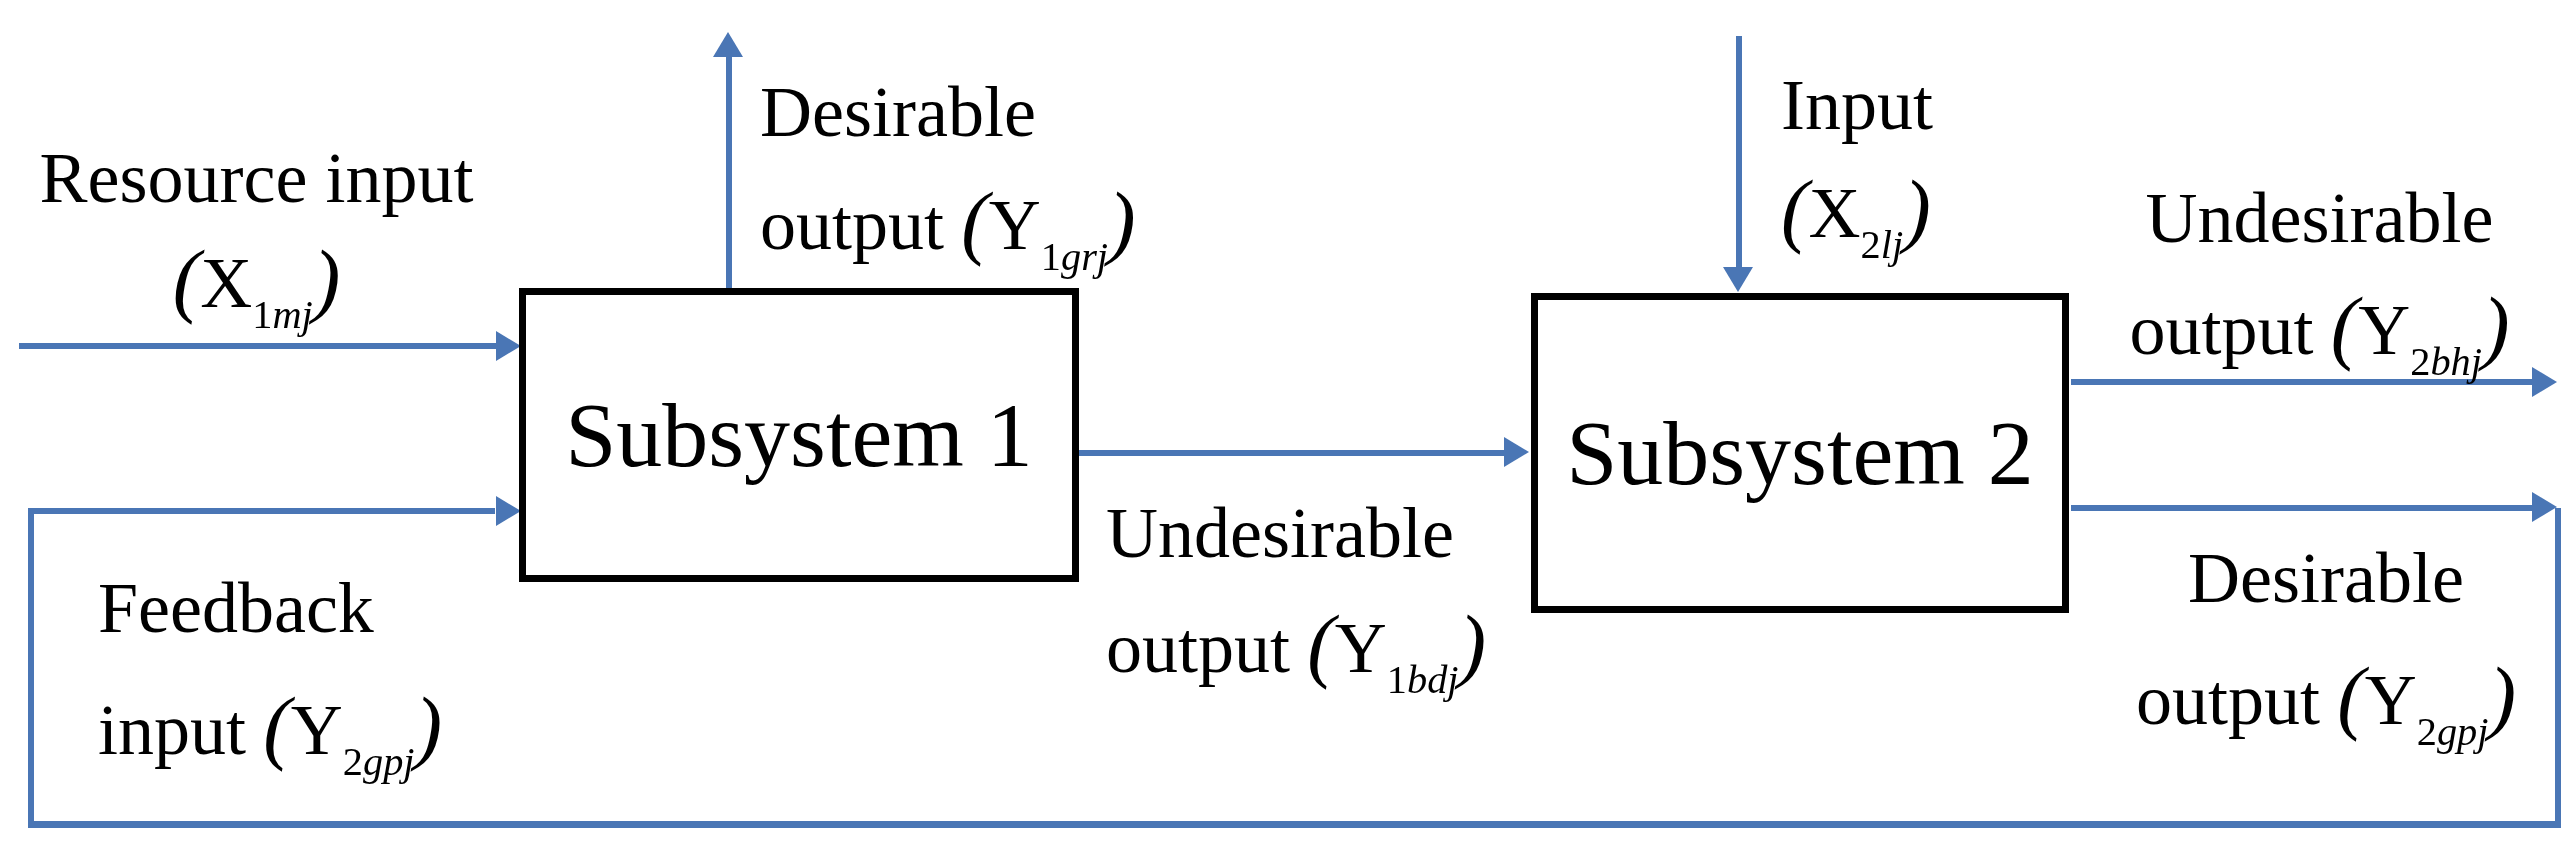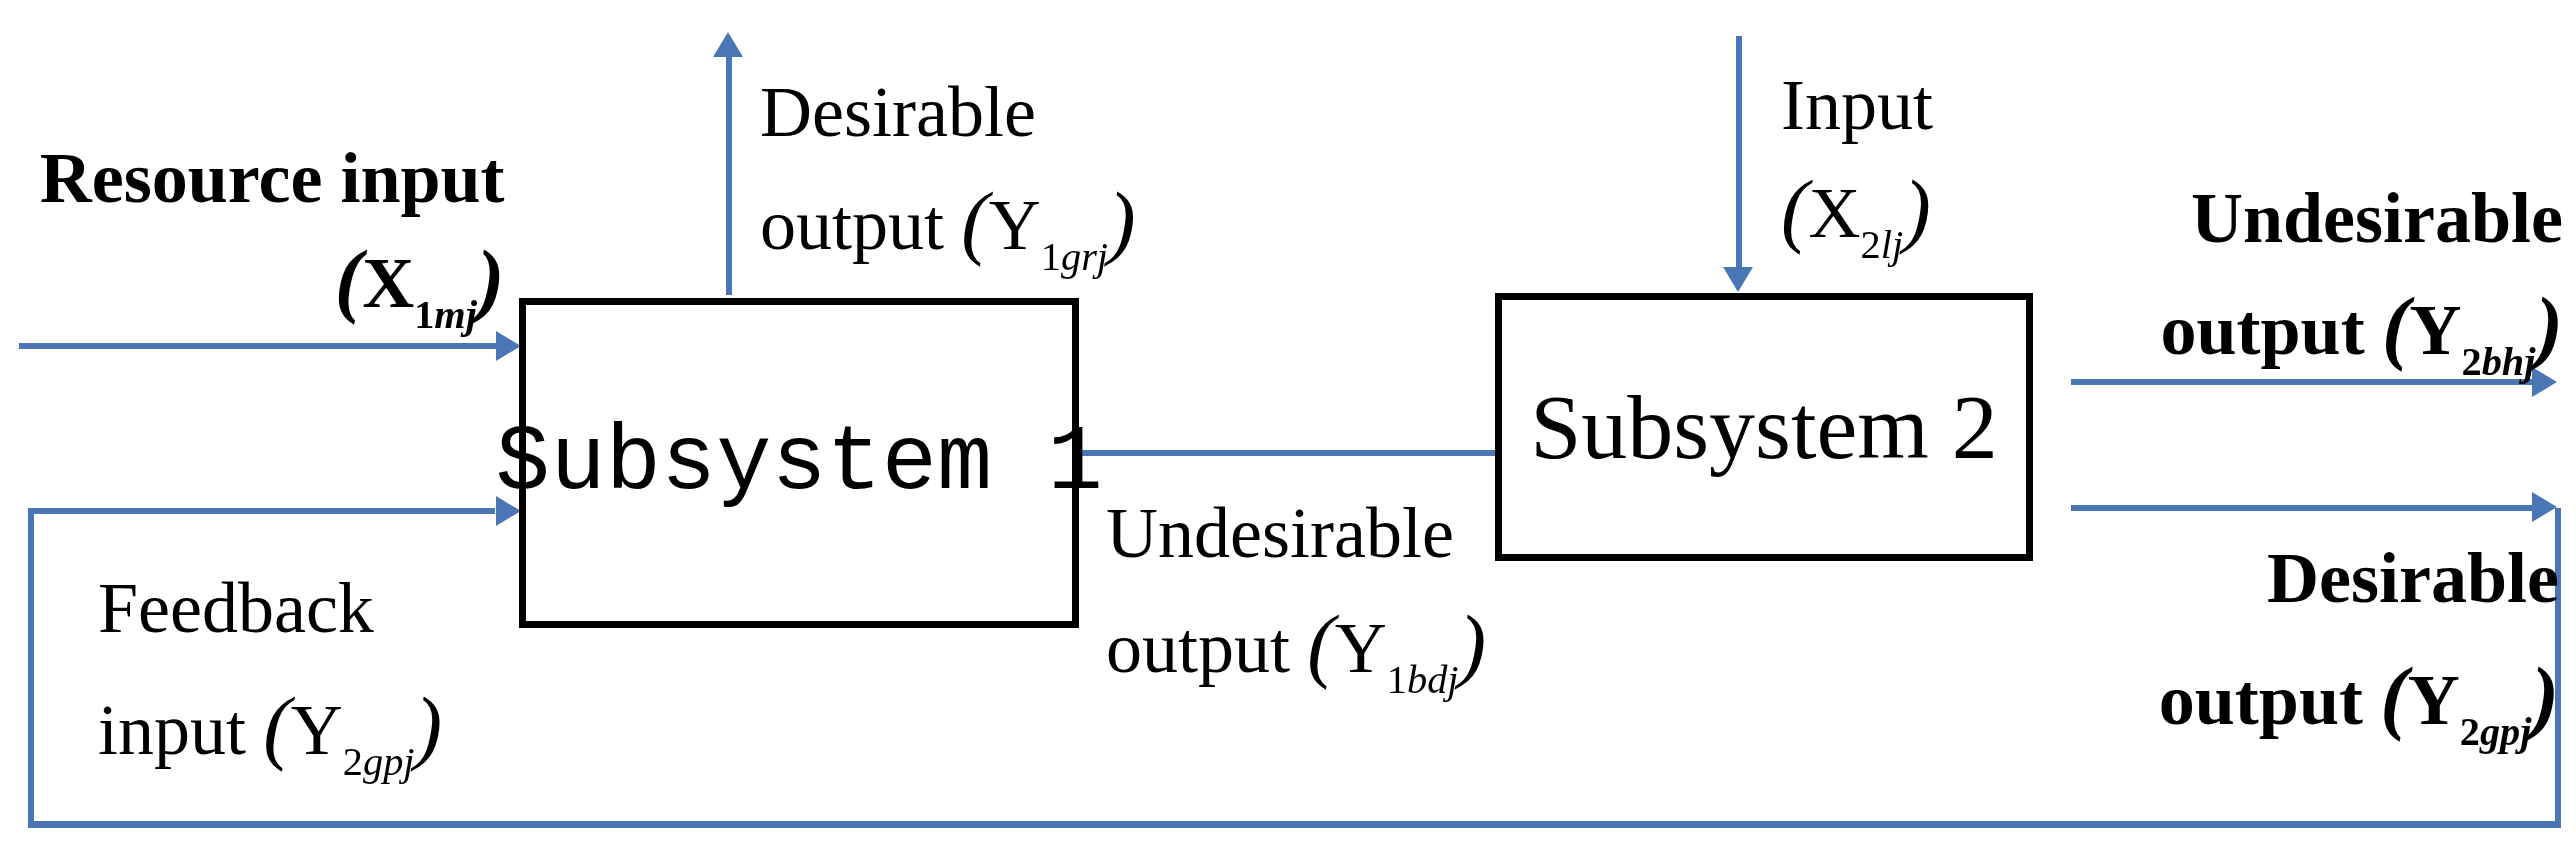--- a/index.html
+++ b/index.html
@@ -20,41 +20,41 @@
   .sysbox{
     position:absolute;
     box-sizing:border-box;
     border:7.7px solid var(--ink);
     background:var(--bg);
     display:flex;align-items:center;justify-content:center;
     font-size:92px;
     white-space:nowrap;
     z-index:3;
   }
-  #box1{left:519px;top:298px;width:560px;height:330px;font-family:Liberation Mono, monospace;}
-  #box2{left:1495px;top:293px;width:538px;height:268px;}
+  #box1{left:519px;top:288px;width:560px;height:294px;}
+  #box2{left:1531px;top:293px;width:538px;height:320px;}
   
   .hline,.vline{position:absolute;background:var(--arrow);z-index:1;}
   .hline{height:6px;}
   .vline{width:6px;}
   
   .ah{position:absolute;width:0;height:0;z-index:2;}
   .ah-r{border-top:15.4px solid transparent;border-bottom:15.4px solid transparent;border-left:25px solid var(--arrow);}
   .ah-u{border-left:15.4px solid transparent;border-right:15.4px solid transparent;border-bottom:25px solid var(--arrow);}
   .ah-d{border-left:15.4px solid transparent;border-right:15.4px solid transparent;border-top:25px solid var(--arrow);}
   
   .lab{
     position:absolute;
     font-size:72px;
     line-height:111px;
     white-space:nowrap;
     z-index:4;
   }
   .lab .pfx{margin-right:0.24em;}
-  .lab.center{text-align:right;font-weight:bold;}
+  .lab.center{text-align:center;}
   
   .math{white-space:nowrap;}
   .math .pa{font-style:italic;font-size:1.15em;}
   .math .mv{font-style:normal;}
   .stk{
     display:inline-flex;flex-direction:row;align-items:flex-start;
     font-size:0.56em;line-height:1.02;vertical-align:-0.52em;
   }
   .stk i{font-style:italic;}
 </style>

